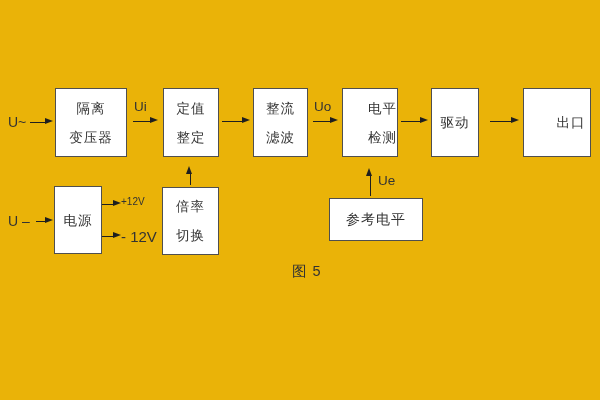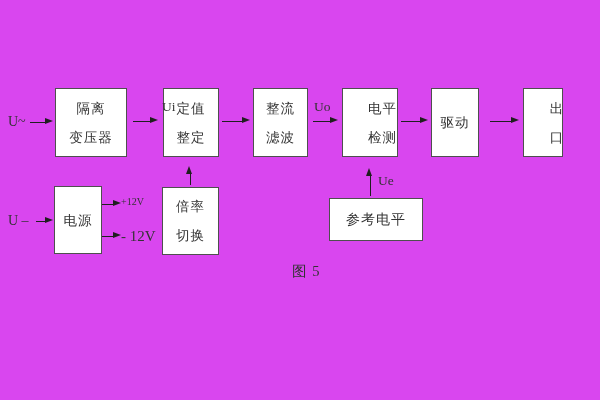--- a/index.html
+++ b/index.html
@@ -1,21 +1,21 @@
 <!DOCTYPE html>
 <html><head>
 <meta charset="utf-8">
 <style>
   html, body { margin: 0; padding: 0; background: #ffffff; }
   .canvas {
     position: relative;
     width: 600px;
     height: 400px;
-    background: #d946ef;
-    font-family: Liberation Serif, serif;
+    background: #eab308;
+    font-family: Liberation Sans, sans-serif;
     color: #333333;
     overflow: hidden;
   }
 
   
   .box {
     position: absolute;
     box-sizing: border-box;
     border: 1.5px solid #4f4f4f;
     display: flex;
@@ -26,30 +26,30 @@
     line-height: 29px;
     letter-spacing: 1px;
     text-align: center;
     background: #ffffff;
   }
   .b-isolation { left: 55px;  top: 88px;  width: 72px; height: 69px; }
   .b-setting   { left: 163px; top: 88px;  width: 56px; height: 69px; }
   .b-rectifier { left: 253px; top: 88px;  width: 55px; height: 69px; }
   .b-level     { left: 342px; top: 88px;  width: 56px; height: 69px; align-items: flex-end; }
   .b-driver    { left: 431px; top: 88px;  width: 48px; height: 69px; }
-  .b-relay     { left: 523px; top: 88px;  width: 40px; height: 69px; padding-left: 28px; }
+  .b-relay     { left: 523px; top: 88px;  width: 68px; height: 69px; padding-left: 28px; }
   .b-power     { left: 54px;  top: 186px; width: 48px; height: 68px; }
   .b-ratio     { left: 162px; top: 187px; width: 57px; height: 68px; }
   .b-reference { left: 329px; top: 198px; width: 94px; height: 43px; font-size: 14px; }
 
   
   .lbl { position: absolute; font-size: 14px; color: #333333; white-space: nowrap; }
   .lbl-uac { left: 8px;   top: 114px; }
   .lbl-udc { left: 8px;   top: 213px; }
-  .lbl-ui  { left: 134px; top: 99px;  font-size: 13.5px; margin-left: 28px; }
+  .lbl-ui  { left: 134px; top: 99px;  font-size: 13.5px; }
   .lbl-uo  { left: 314px; top: 99px;  font-size: 13.5px; }
   .lbl-ue  { left: 378px; top: 173px; font-size: 13.5px; }
   .lbl-p12 { left: 121px; top: 196px; font-size: 10px; }
   .lbl-m12 { left: 121px; top: 228px; font-size: 15px; }
   .caption { left: 292px; top: 262px; font-size: 14.5px; letter-spacing: 1px; }
 
   
   .ha { position: absolute; height: 0; border-top: 1.5px solid #1f1f1f; }
   .ha::after {
     content: ''; position: absolute; right: -8px; top: -4.6px; width: 0; height: 0;

